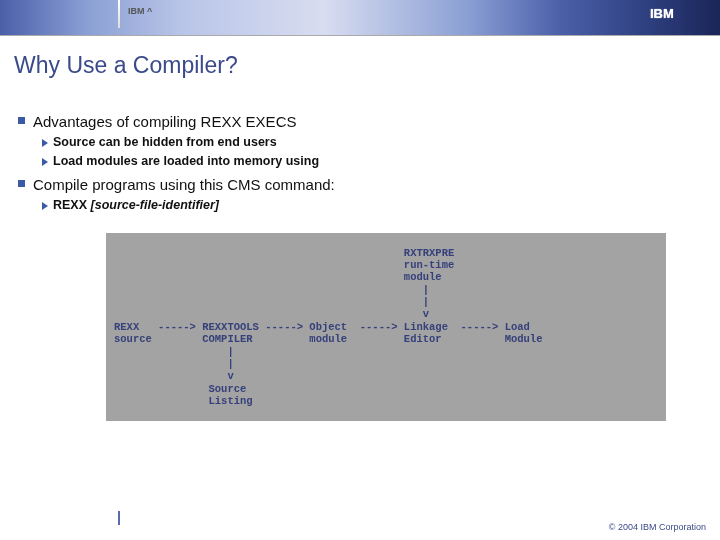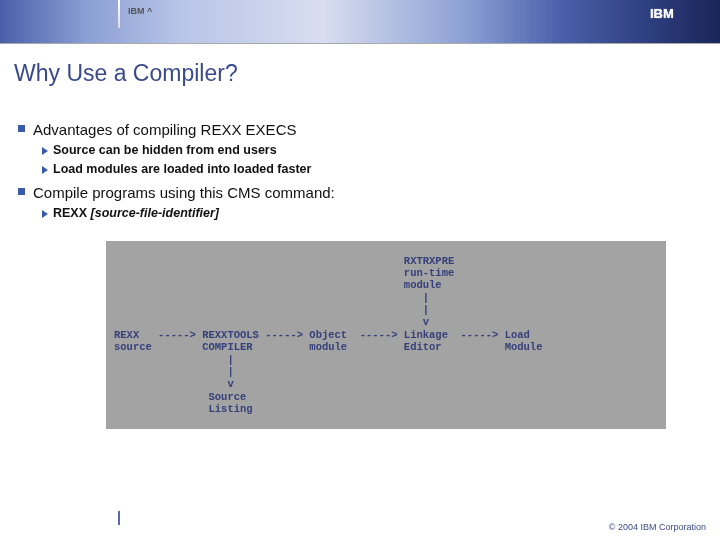--- a/index.html
+++ b/index.html
@@ -5,21 +5,21 @@
   * { margin: 0; padding: 0; box-sizing: border-box; }
   body {
     width: 720px;
     height: 540px;
     font-family: Arial, Helvetica, sans-serif;
     background: #fff;
     position: relative;
     overflow: hidden;
   }
   .header {
-    height: 44px;
+    height: 36px;
     background: linear-gradient(90deg, #4a5fa8 0%, #8a9fd4 12%, #b8c4e8 25%, #d8ddf0 45%, #8a9fd4 65%, #4a5fa8 78%, #2a3a78 92%, #1a2558 100%);
     position: relative;
     border-bottom: 1px solid #aaa;
   }
   .header-mark {
     position: absolute;
     left: 118px;
     top: 0;
     width: 2px;
     height: 28px;
@@ -155,21 +155,21 @@
     <div class="bullet-row">
       <div class="square-bullet"></div>
       <div class="bullet-text">Advantages of compiling REXX EXECS</div>
     </div>
     <div class="sub-row">
       <div class="tri-bullet"></div>
       <div class="sub-text">Source can be hidden from end users</div>
     </div>
     <div class="sub-row">
       <div class="tri-bullet"></div>
-      <div class="sub-text">Load modules are loaded into loaded faster</div>
+      <div class="sub-text">Load modules are loaded into memory using</div>
     </div>
   </div>
 
   <div class="section">
     <div class="bullet-row">
       <div class="square-bullet"></div>
       <div class="bullet-text">Compile programs using this CMS command:</div>
     </div>
     <div class="sub-row">
       <div class="tri-bullet"></div>

